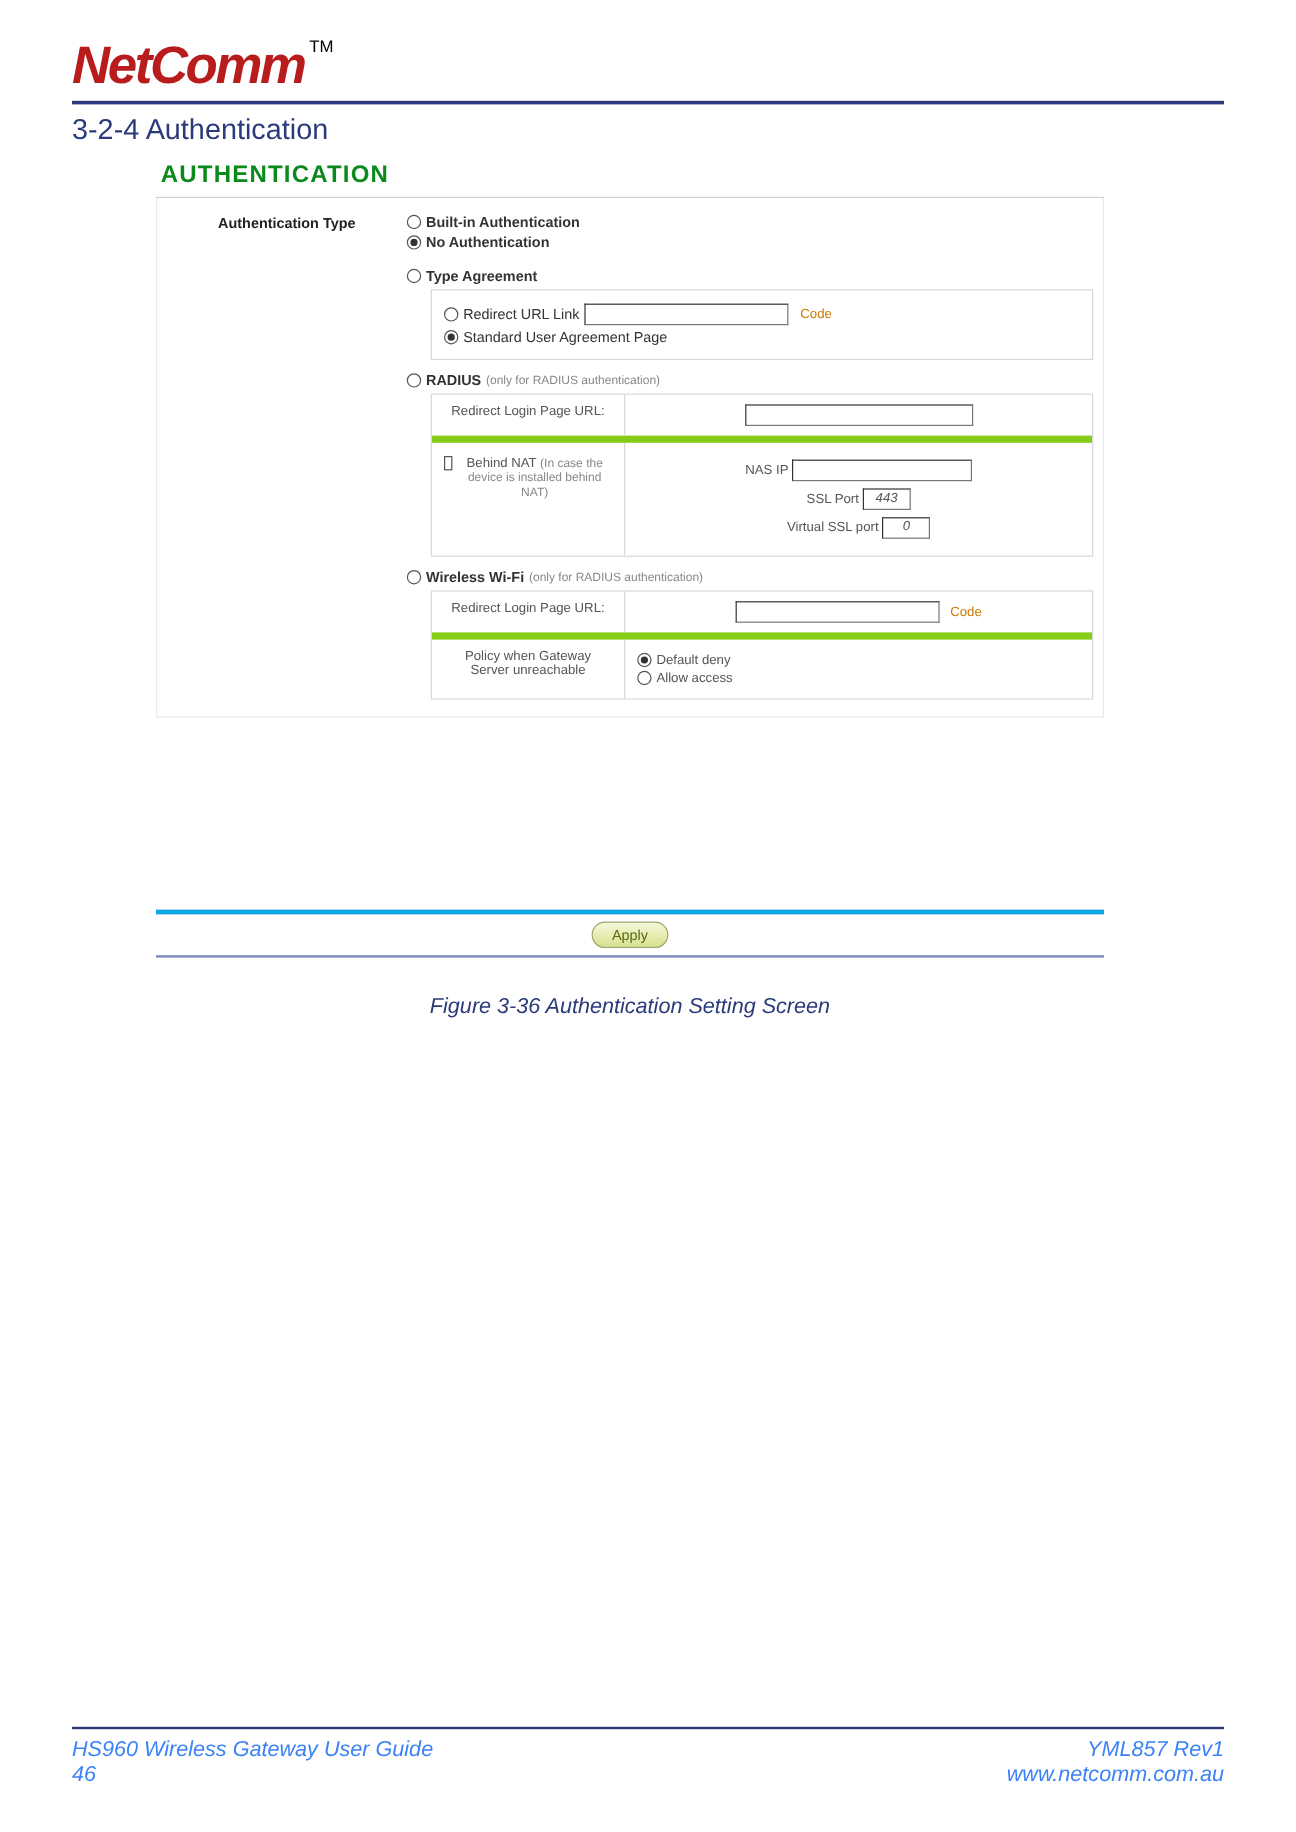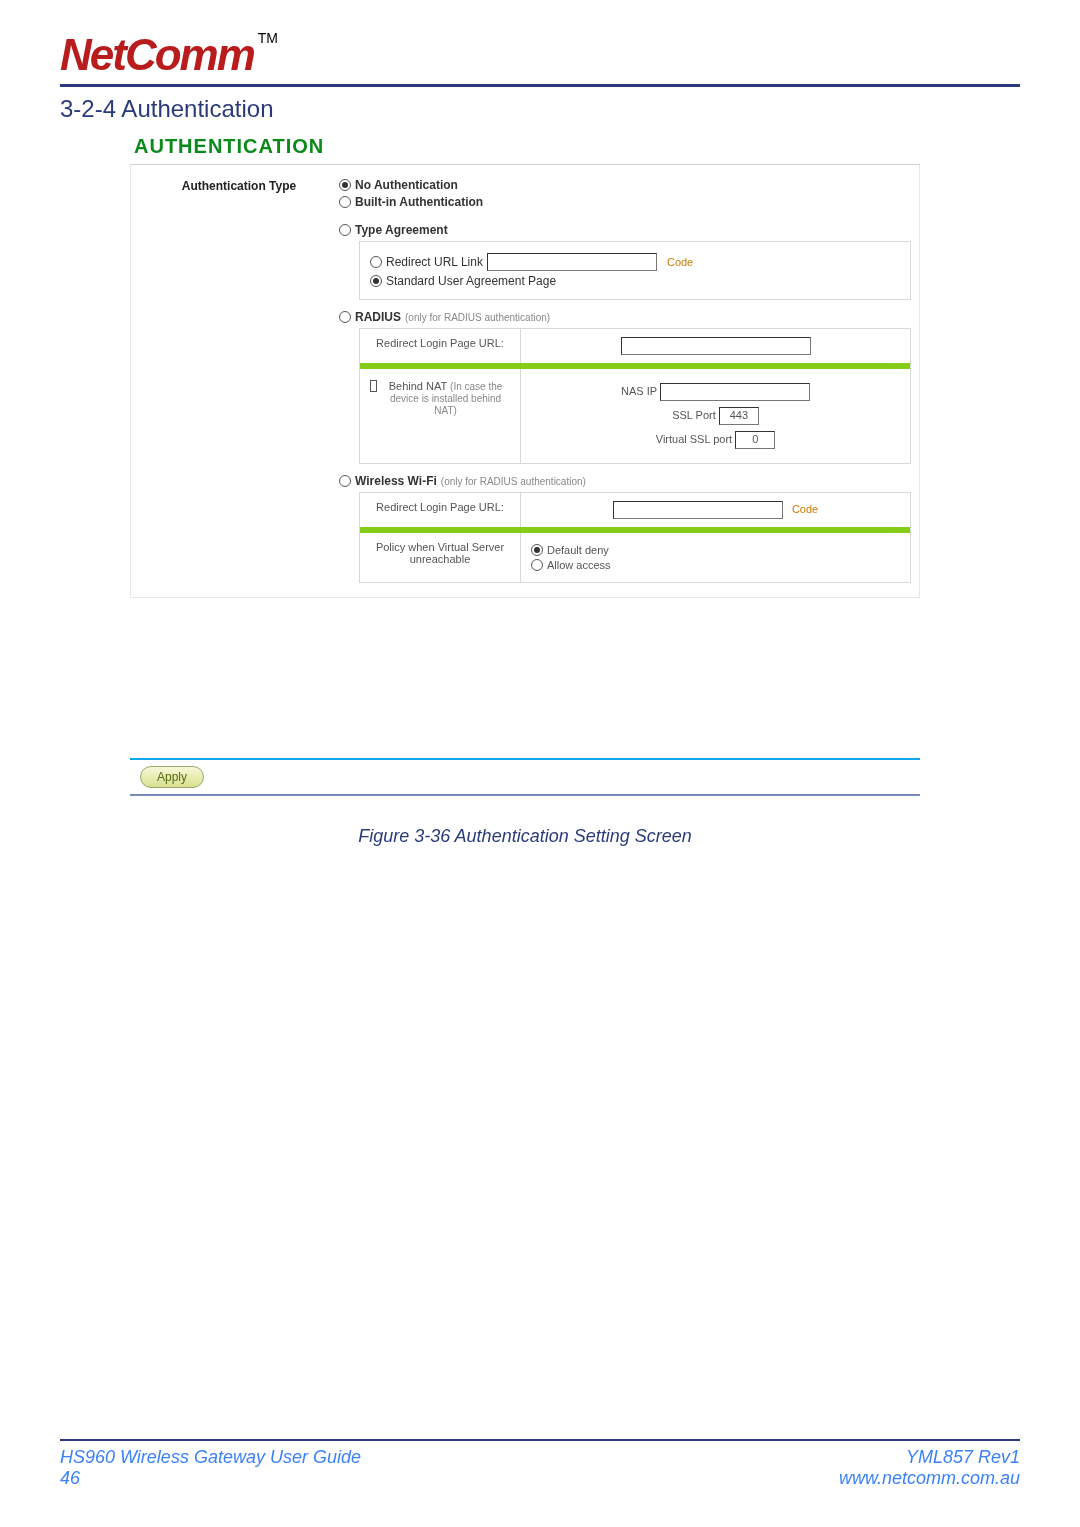--- a/index.html
+++ b/index.html
@@ -121,33 +121,34 @@
   }
   .txt {
     border: 1px solid #777;
     border-top-color: #333; border-left-color: #333;
     height: 18px;
     background: #fff;
     display: inline-block;
     vertical-align: middle;
     font-size: 11px;
     padding: 1px 3px;
+    font-style: italic;
   }
   .code-link {
     color: #cc7a00;
     font-size: 11px;
     text-decoration: none;
     margin-left: 6px;
   }
   .kvline { margin: 6px 0; }
   .apply-bar {
-    border-top: 2px solid #0ea5e9;
+    border-top: 4px solid #0ea5e9;
     border-bottom: 2px solid #7a8ab8;
     padding: 6px 10px;
-    text-align: left;
+    text-align: center;
     margin-top: 160px;
   }
   .apply-btn {
     display: inline-block;
     border: 1px solid #9aa86a;
     border-radius: 12px;
     background: linear-gradient(#f6f9d8,#d8e090);
     color: #556a11;
     font-size: 12px;
     padding: 3px 16px;
@@ -187,26 +188,26 @@
   <div class="section-heading">3-2-4 Authentication</div>
 
   <div class="screenshot-wrap">
     <div class="auth-header">AUTHENTICATION</div>
 
     <div class="auth-body">
       <div class="left-label">Authentication Type</div>
 
       <div class="opts">
         <div class="row">
+          <span class="radio"></span>
+          <span class="bold">Built-in Authentication</span>
+        </div>
+        <div class="row">
           <span class="radio sel"></span>
           <span class="bold">No Authentication</span>
-        </div>
-        <div class="row">
-          <span class="radio"></span>
-          <span class="bold">Built-in Authentication</span>
         </div>
 
         <div class="row" style="margin-top:14px;">
           <span class="radio"></span>
           <span class="bold">Type Agreement</span>
         </div>
 
         <div class="subblock">
           <div class="sub-inner">
             <div class="row">
@@ -270,21 +271,21 @@
 
         <div class="subblock" style="margin-bottom:0;">
           <div style="display:flex;">
             <div class="sub-cell-left" style="border:none;">Redirect Login Page URL:</div>
             <div class="sub-cell-right" style="border-left:1px solid #d8d8d8;">
               <span class="txt" style="width:170px;"></span>
               <a class="code-link">Code</a>
             </div>
           </div>
           <div class="sub-table">
-            <div class="sub-cell-left">Policy when Virtual Server unreachable</div>
+            <div class="sub-cell-left">Policy when Gateway Server unreachable</div>
             <div class="sub-cell-right">
               <div class="row">
                 <span class="radio sel"></span>
                 <span>Default deny</span>
               </div>
               <div class="row">
                 <span class="radio"></span>
                 <span>Allow access</span>
               </div>
             </div>

